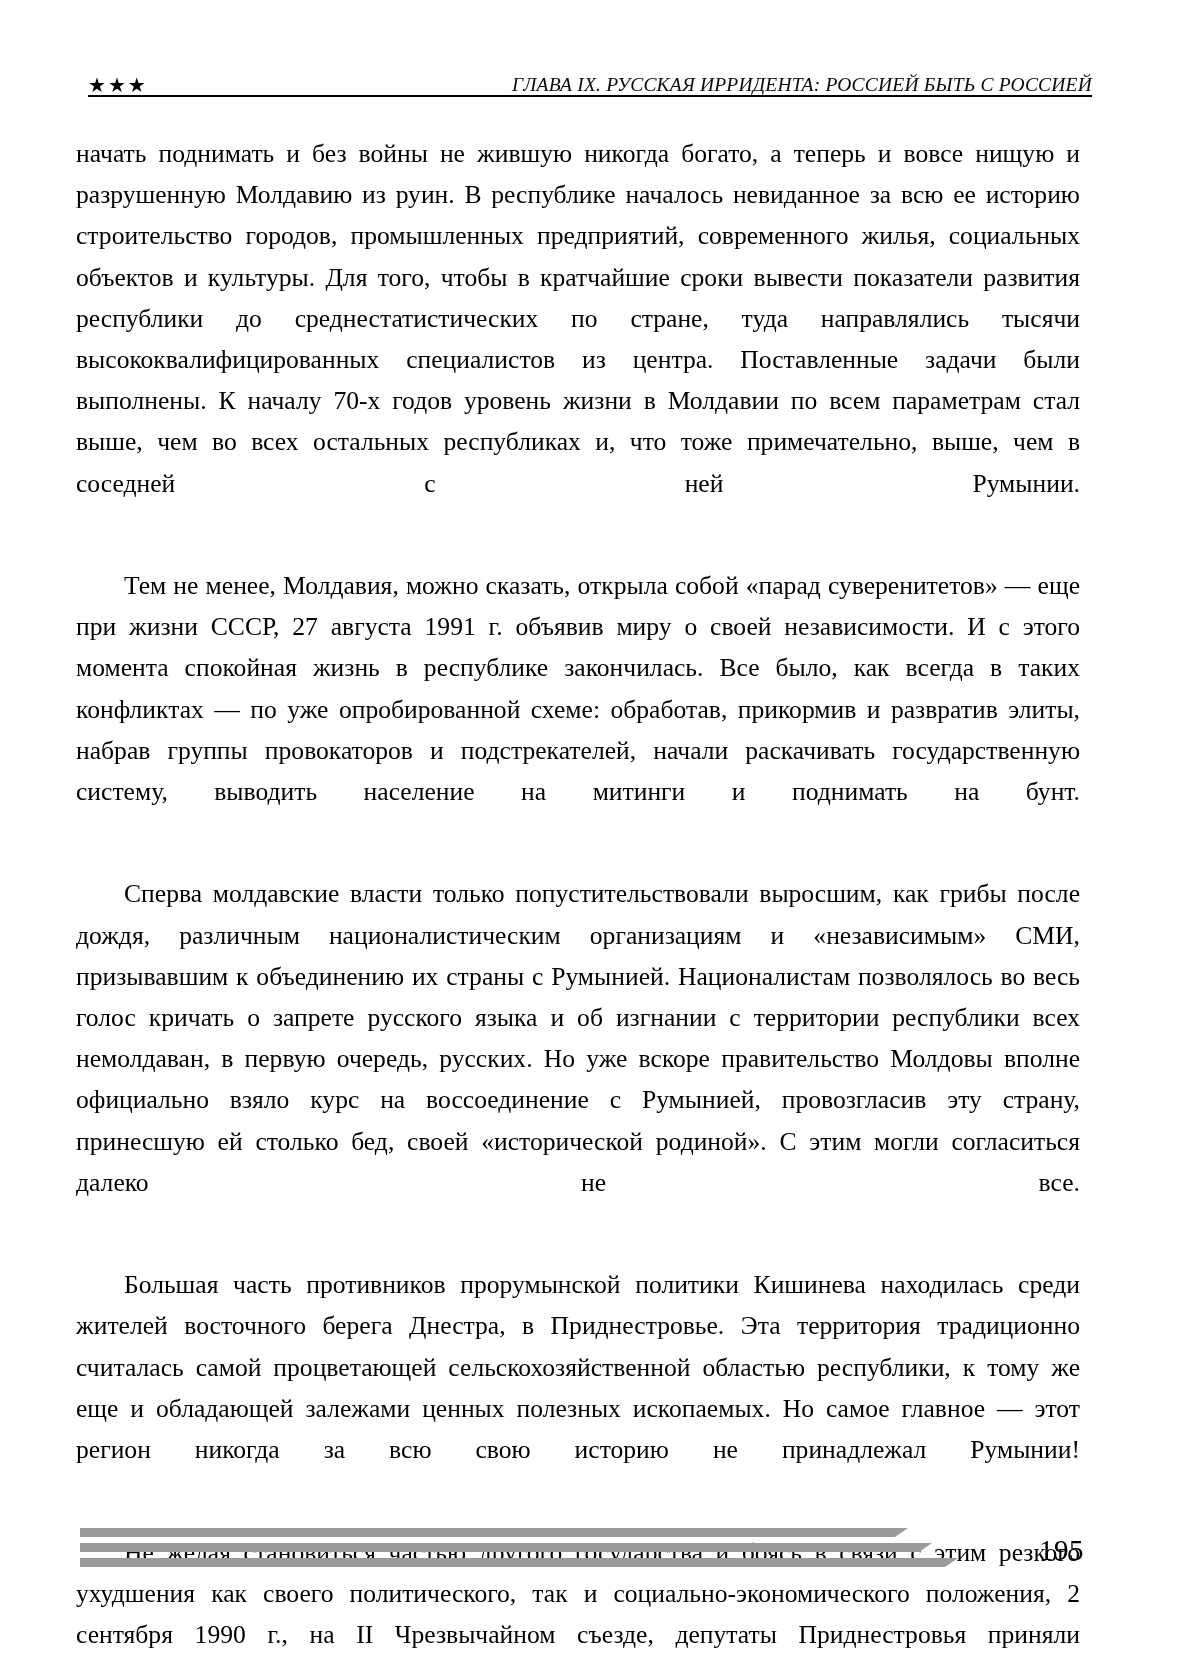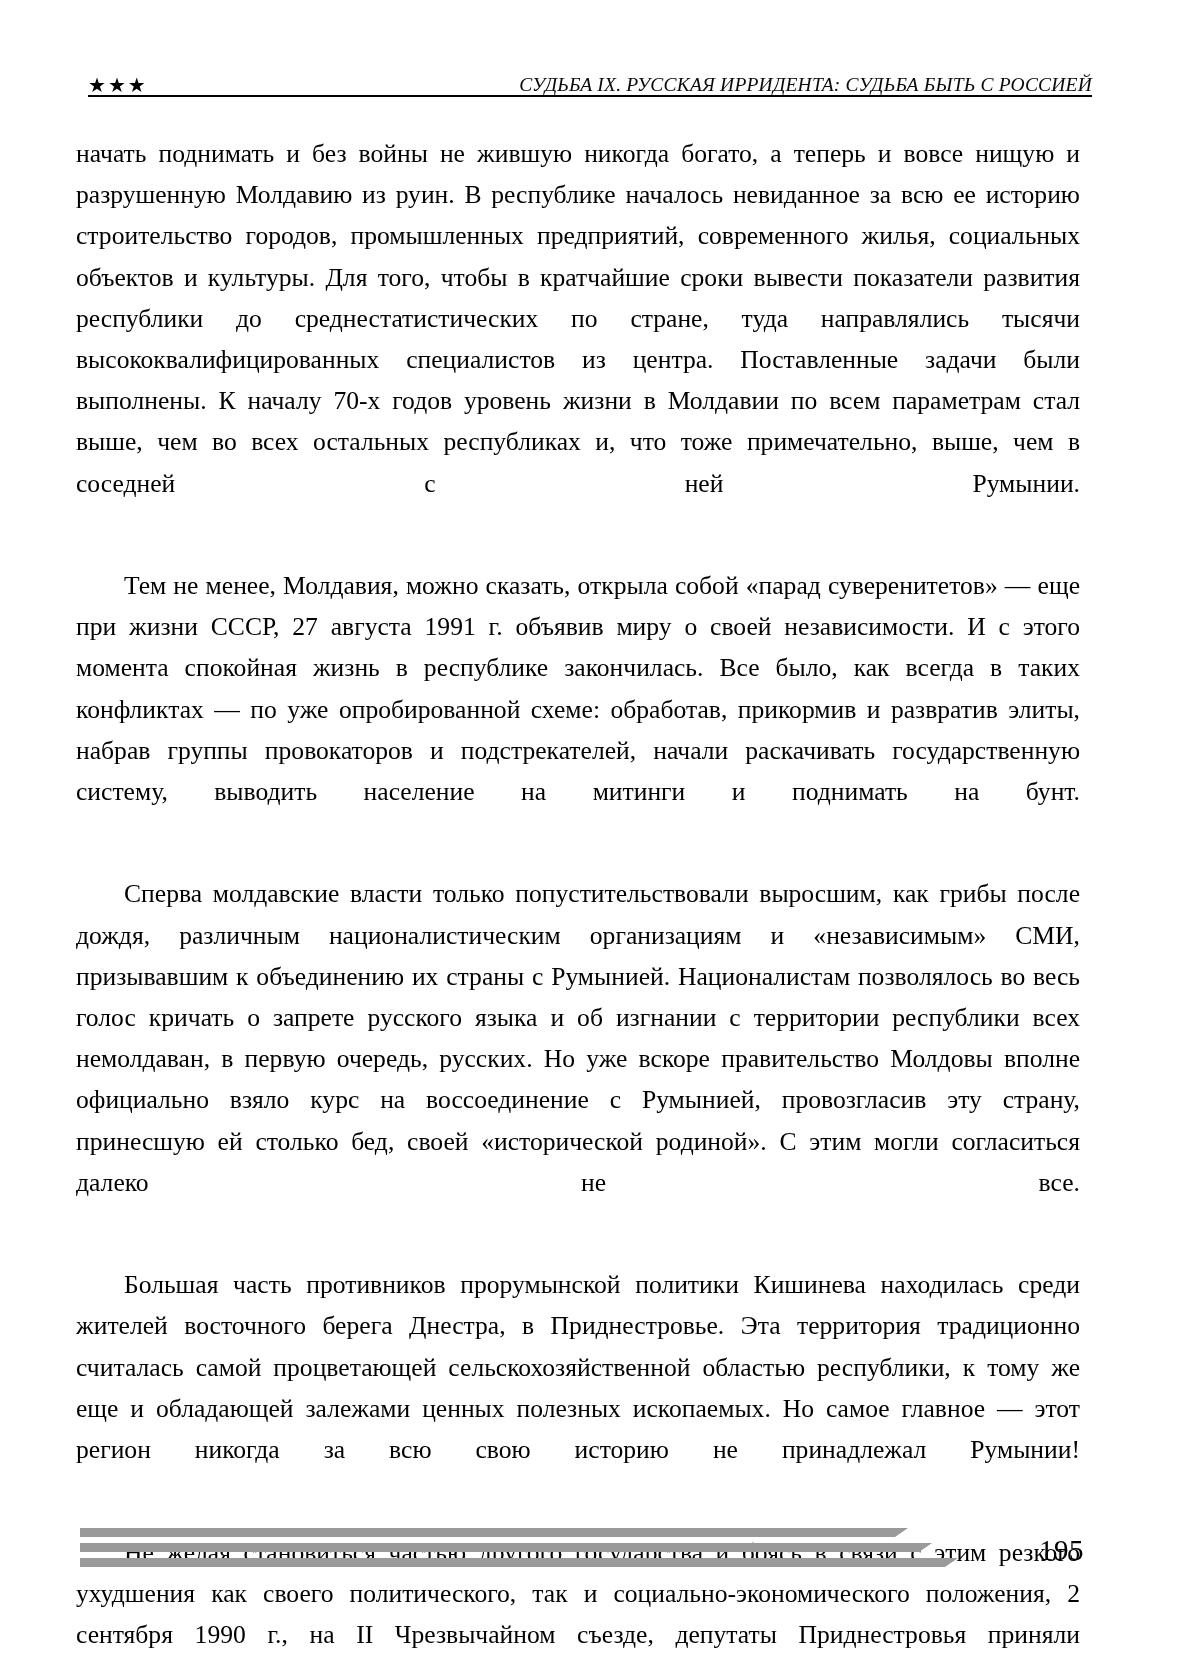--- a/index.html
+++ b/index.html
@@ -134,21 +134,21 @@
     font-family: "Liberation Serif", "DejaVu Serif", serif;
   }
 </style>
 </head>
 <body>
 
 <div class="page">
 
   <div class="running-head">
     <span class="stars">★★★</span>
-    <span class="head-title">СУДЬБА IX. РУССКАЯ ИРРИДЕНТА: СУДЬБА БЫТЬ С РОССИЕЙ</span>
+    <span class="head-title">ГЛАВА IX. РУССКАЯ ИРРИДЕНТА: РОССИЕЙ БЫТЬ С РОССИЕЙ</span>
   </div>
   <div class="head-rule"></div>
 
   <div class="text-column">
     <p class="para">начать поднимать и без войны не жившую никогда богато, а теперь и вовсе нищую и разрушенную Молдавию из руин. В республике началось невиданное за всю ее историю строительство городов, промышленных предприятий, современного жилья, социальных объектов и культуры. Для того, чтобы в кратчайшие сроки вывести показатели развития республики до среднестатистических по стране, туда направлялись тысячи высококвалифицированных специалистов из центра. Поставленные задачи были выполнены. К началу 70-х годов уровень жизни в Молдавии по всем параметрам стал выше, чем во всех остальных республиках и, что тоже примечательно, выше, чем в соседней с ней Румынии.</p>
     <p class="para indent">Тем не менее, Молдавия, можно сказать, открыла собой «парад суверенитетов» — еще при жизни СССР, 27 августа 1991 г. объявив миру о своей независимости. И с этого момента спокойная жизнь в республике закончилась. Все было, как всегда в таких конфликтах — по уже опробированной схеме: обработав, прикормив и развратив элиты, набрав группы провокаторов и подстрекателей, начали раскачивать государственную систему, выводить население на митинги и поднимать на бунт.</p>
     <p class="para indent">Сперва молдавские власти только попустительствовали выросшим, как грибы после дождя, различным националистическим организациям и «независимым» СМИ, призывавшим к объединению их страны с Румынией. Националистам позволялось во весь голос кричать о запрете русского языка и об изгнании с территории республики всех немолдаван, в первую очередь, русских. Но уже вскоре правительство Молдовы вполне официально взяло курс на воссоединение с Румынией, провозгласив эту страну, принесшую ей столько бед, своей «исторической родиной». С этим могли согласиться далеко не все.</p>
     <p class="para indent">Большая часть противников прорумынской политики Кишинева находилась среди жителей восточного берега Днестра, в Приднестровье. Эта территория традиционно считалась самой процветающей сельскохозяйственной областью республики, к тому же еще и обладающей залежами ценных полезных ископаемых. Но самое главное — этот регион никогда за всю свою историю не принадлежал Румынии!</p>
     <p class="para indent">Не желая становиться частью другого государства и боясь в связи с этим резкого ухудшения как своего политического, так и социально-экономического положения, 2 сентября 1990 г., на II Чрезвычайном съезде, депутаты Приднестровья приняли Декларацию об образовании Приднестровской Молдавской Республики — ПМР.</p>
   </div>

